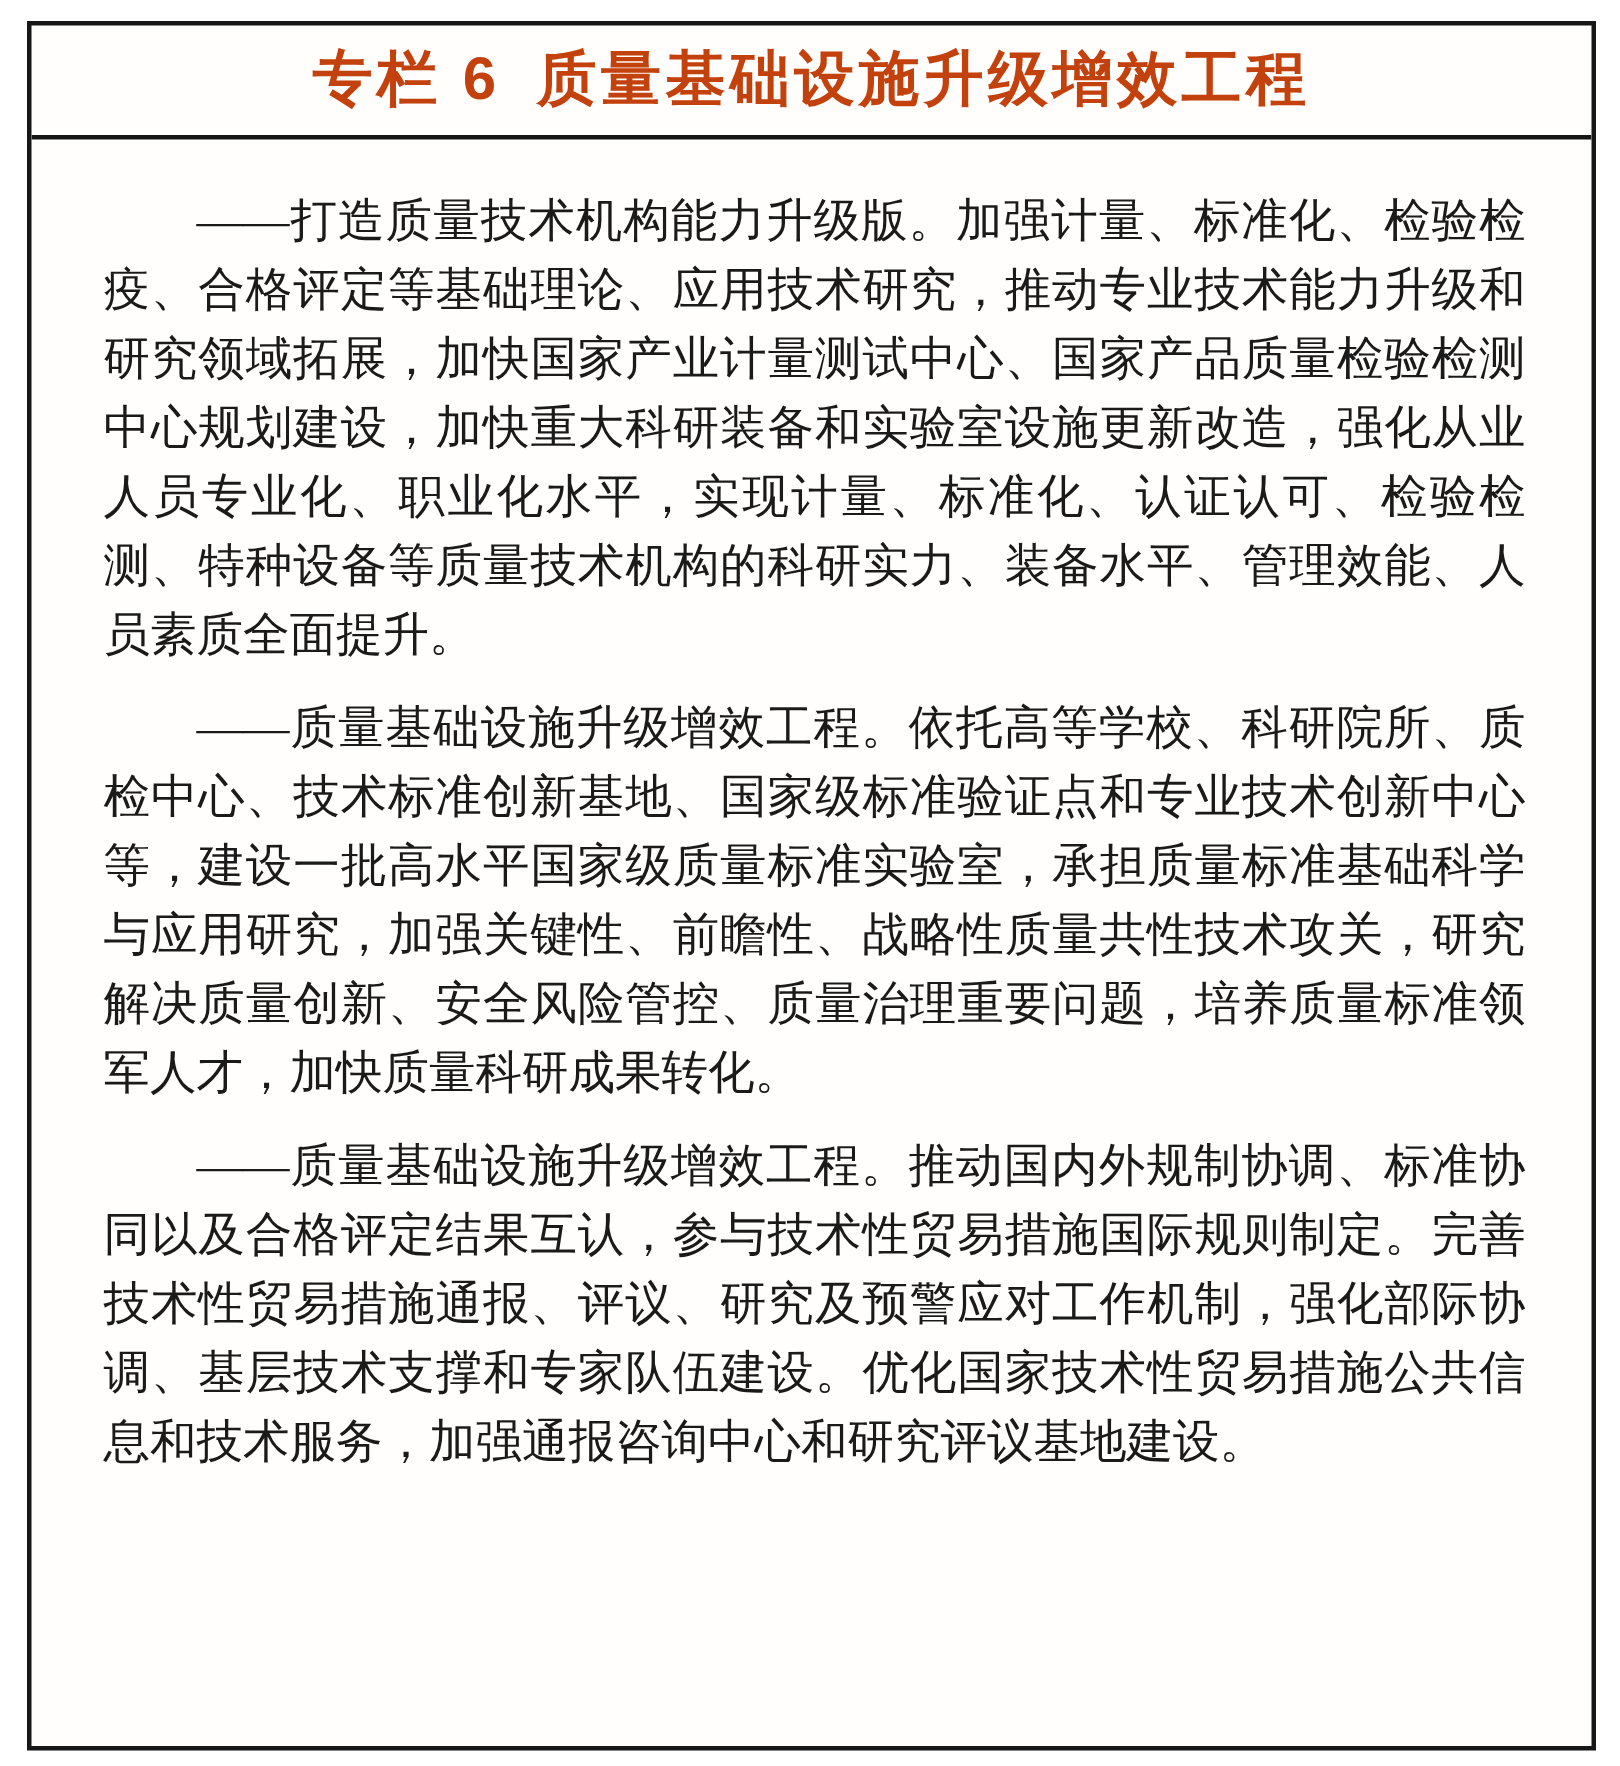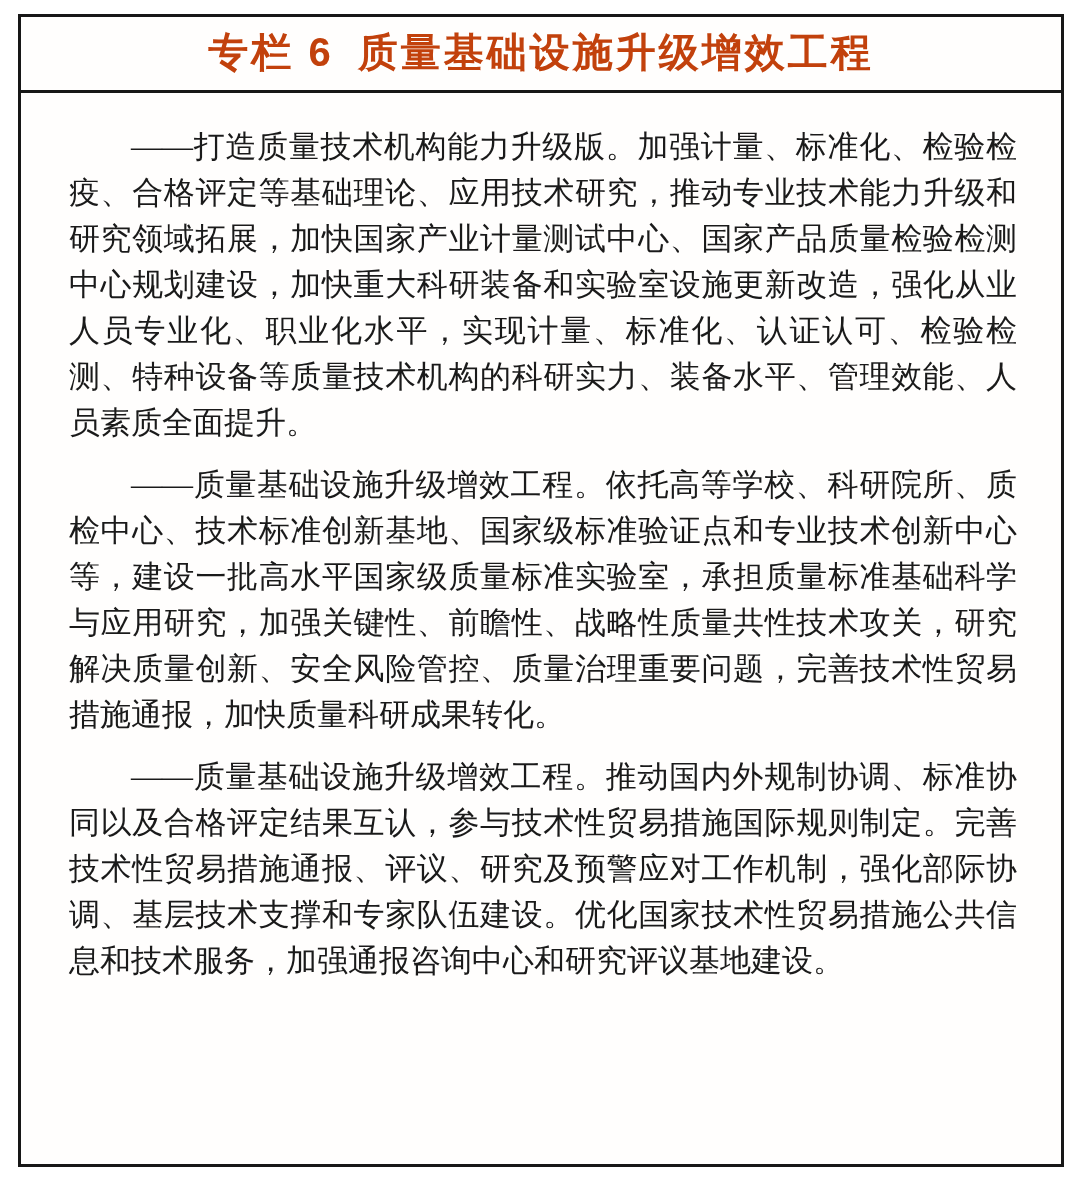--- a/index.html
+++ b/index.html
@@ -62,16 +62,16 @@
 </style>
 </head>
 <body>
 
 <div class="column-frame">
   <div class="title-bar">
     <span class="title-label">专栏 6</span><span>质量基础设施升级增效工程</span>
   </div>
   <div class="box-body">
     <p><span class="para-dash">——</span><span class="para-lead">打造质量技术机构能力升级版。</span><span>加强计量、标准化、检验检疫、合格评定等基础理论、应用技术研究，推动专业技术能力升级和研究领域拓展，加快国家产业计量测试中心、国家产品质量检验检测中心规划建设，加快重大科研装备和实验室设施更新改造，强化从业人员专业化、职业化水平，实现计量、标准化、认证认可、检验检测、特种设备等质量技术机构的科研实力、装备水平、管理效能、人员素质全面提升。</span></p>
-    <p><span class="para-dash">——</span><span class="para-lead">质量基础设施升级增效工程。</span><span>依托高等学校、科研院所、质检中心、技术标准创新基地、国家级标准验证点和专业技术创新中心等，建设一批高水平国家级质量标准实验室，承担质量标准基础科学与应用研究，加强关键性、前瞻性、战略性质量共性技术攻关，研究解决质量创新、安全风险管控、质量治理重要问题，完善技术性贸易措施通报，加快质量科研成果转化。</span></p>
+    <p><span class="para-dash">——</span><span class="para-lead">质量基础设施升级增效工程。</span><span>依托高等学校、科研院所、质检中心、技术标准创新基地、国家级标准验证点和专业技术创新中心等，建设一批高水平国家级质量标准实验室，承担质量标准基础科学与应用研究，加强关键性、前瞻性、战略性质量共性技术攻关，研究解决质量创新、安全风险管控、质量治理重要问题，培养质量标准领军人才，加快质量科研成果转化。</span></p>
     <p><span class="para-dash">——</span><span class="para-lead">质量基础设施升级增效工程。</span><span>推动国内外规制协调、标准协同以及合格评定结果互认，参与技术性贸易措施国际规则制定。完善技术性贸易措施通报、评议、研究及预警应对工作机制，强化部际协调、基层技术支撑和专家队伍建设。优化国家技术性贸易措施公共信息和技术服务，加强通报咨询中心和研究评议基地建设。</span></p>
   </div>
 </div>
 
 </body></html>

